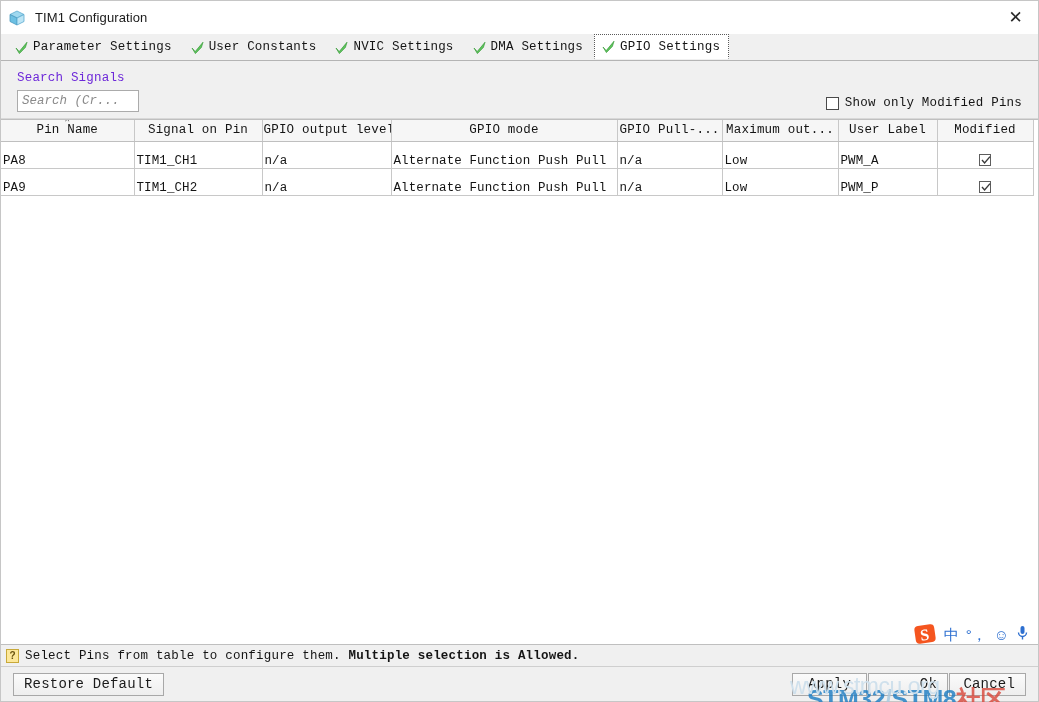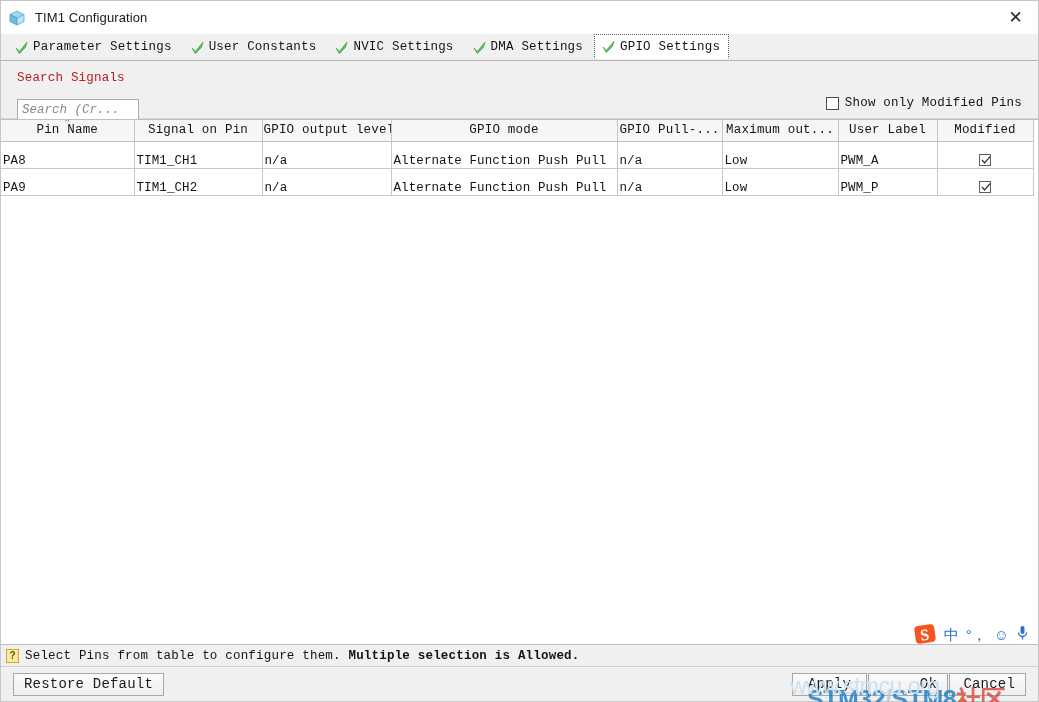--- a/index.html
+++ b/index.html
@@ -111,22 +111,22 @@
     padding: 10px 12px 0 16px;
     display: flex;
     align-items: flex-start;
     justify-content: space-between;
     background: #f0f0f0;
     border-bottom: 1px solid #d8d8d8;
   }
   .search-left { display: flex; flex-direction: column; }
   .search-label {
     font-size: 12.5px;
-    color: #b91c1c;
-    margin-bottom: 14px;
+    color: #6d28d9;
+    margin-bottom: 5px;
     letter-spacing: 0.2px;
   }
   .search-input {
     width: 122px;
     height: 22px;
     border: 1px solid #ababab;
     background: #ffffff;
     font-family: "Liberation Mono", monospace;
     font-size: 12.5px;
     font-style: italic;

